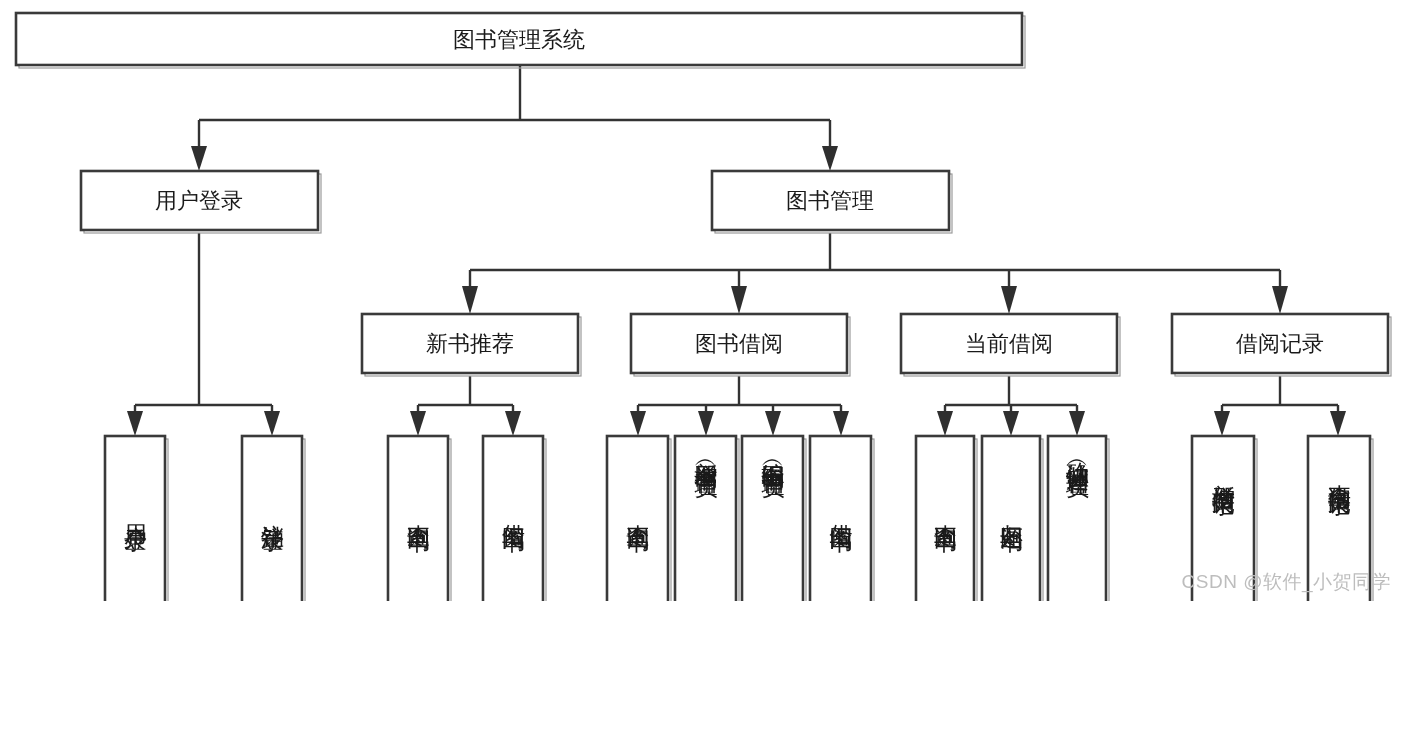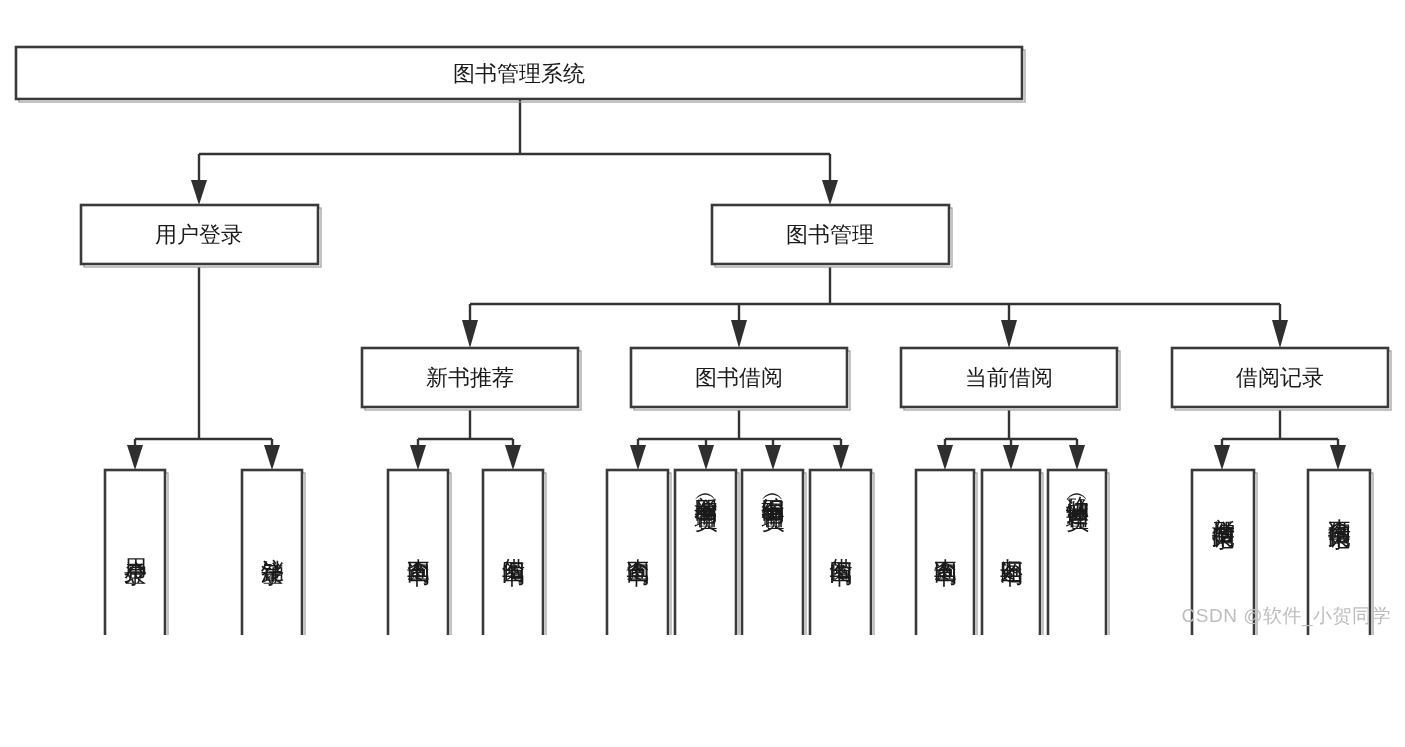--- a/index.html
+++ b/index.html
@@ -9,21 +9,20 @@
   }
   body {
     font-family: "Liberation Sans", "DejaVu Sans", sans-serif;
   }
   #canvas {
     position: relative;
     width: 1405px;
     height: 601px;
     background: #ffffff;
     overflow: hidden;
-    margin-top: 34px;
   }
   svg#diagram {
     position: absolute;
     left: 0;
     top: 0;
     width: 1405px;
     height: 747px;
   }
   .node-box {
     fill: #ffffff;

